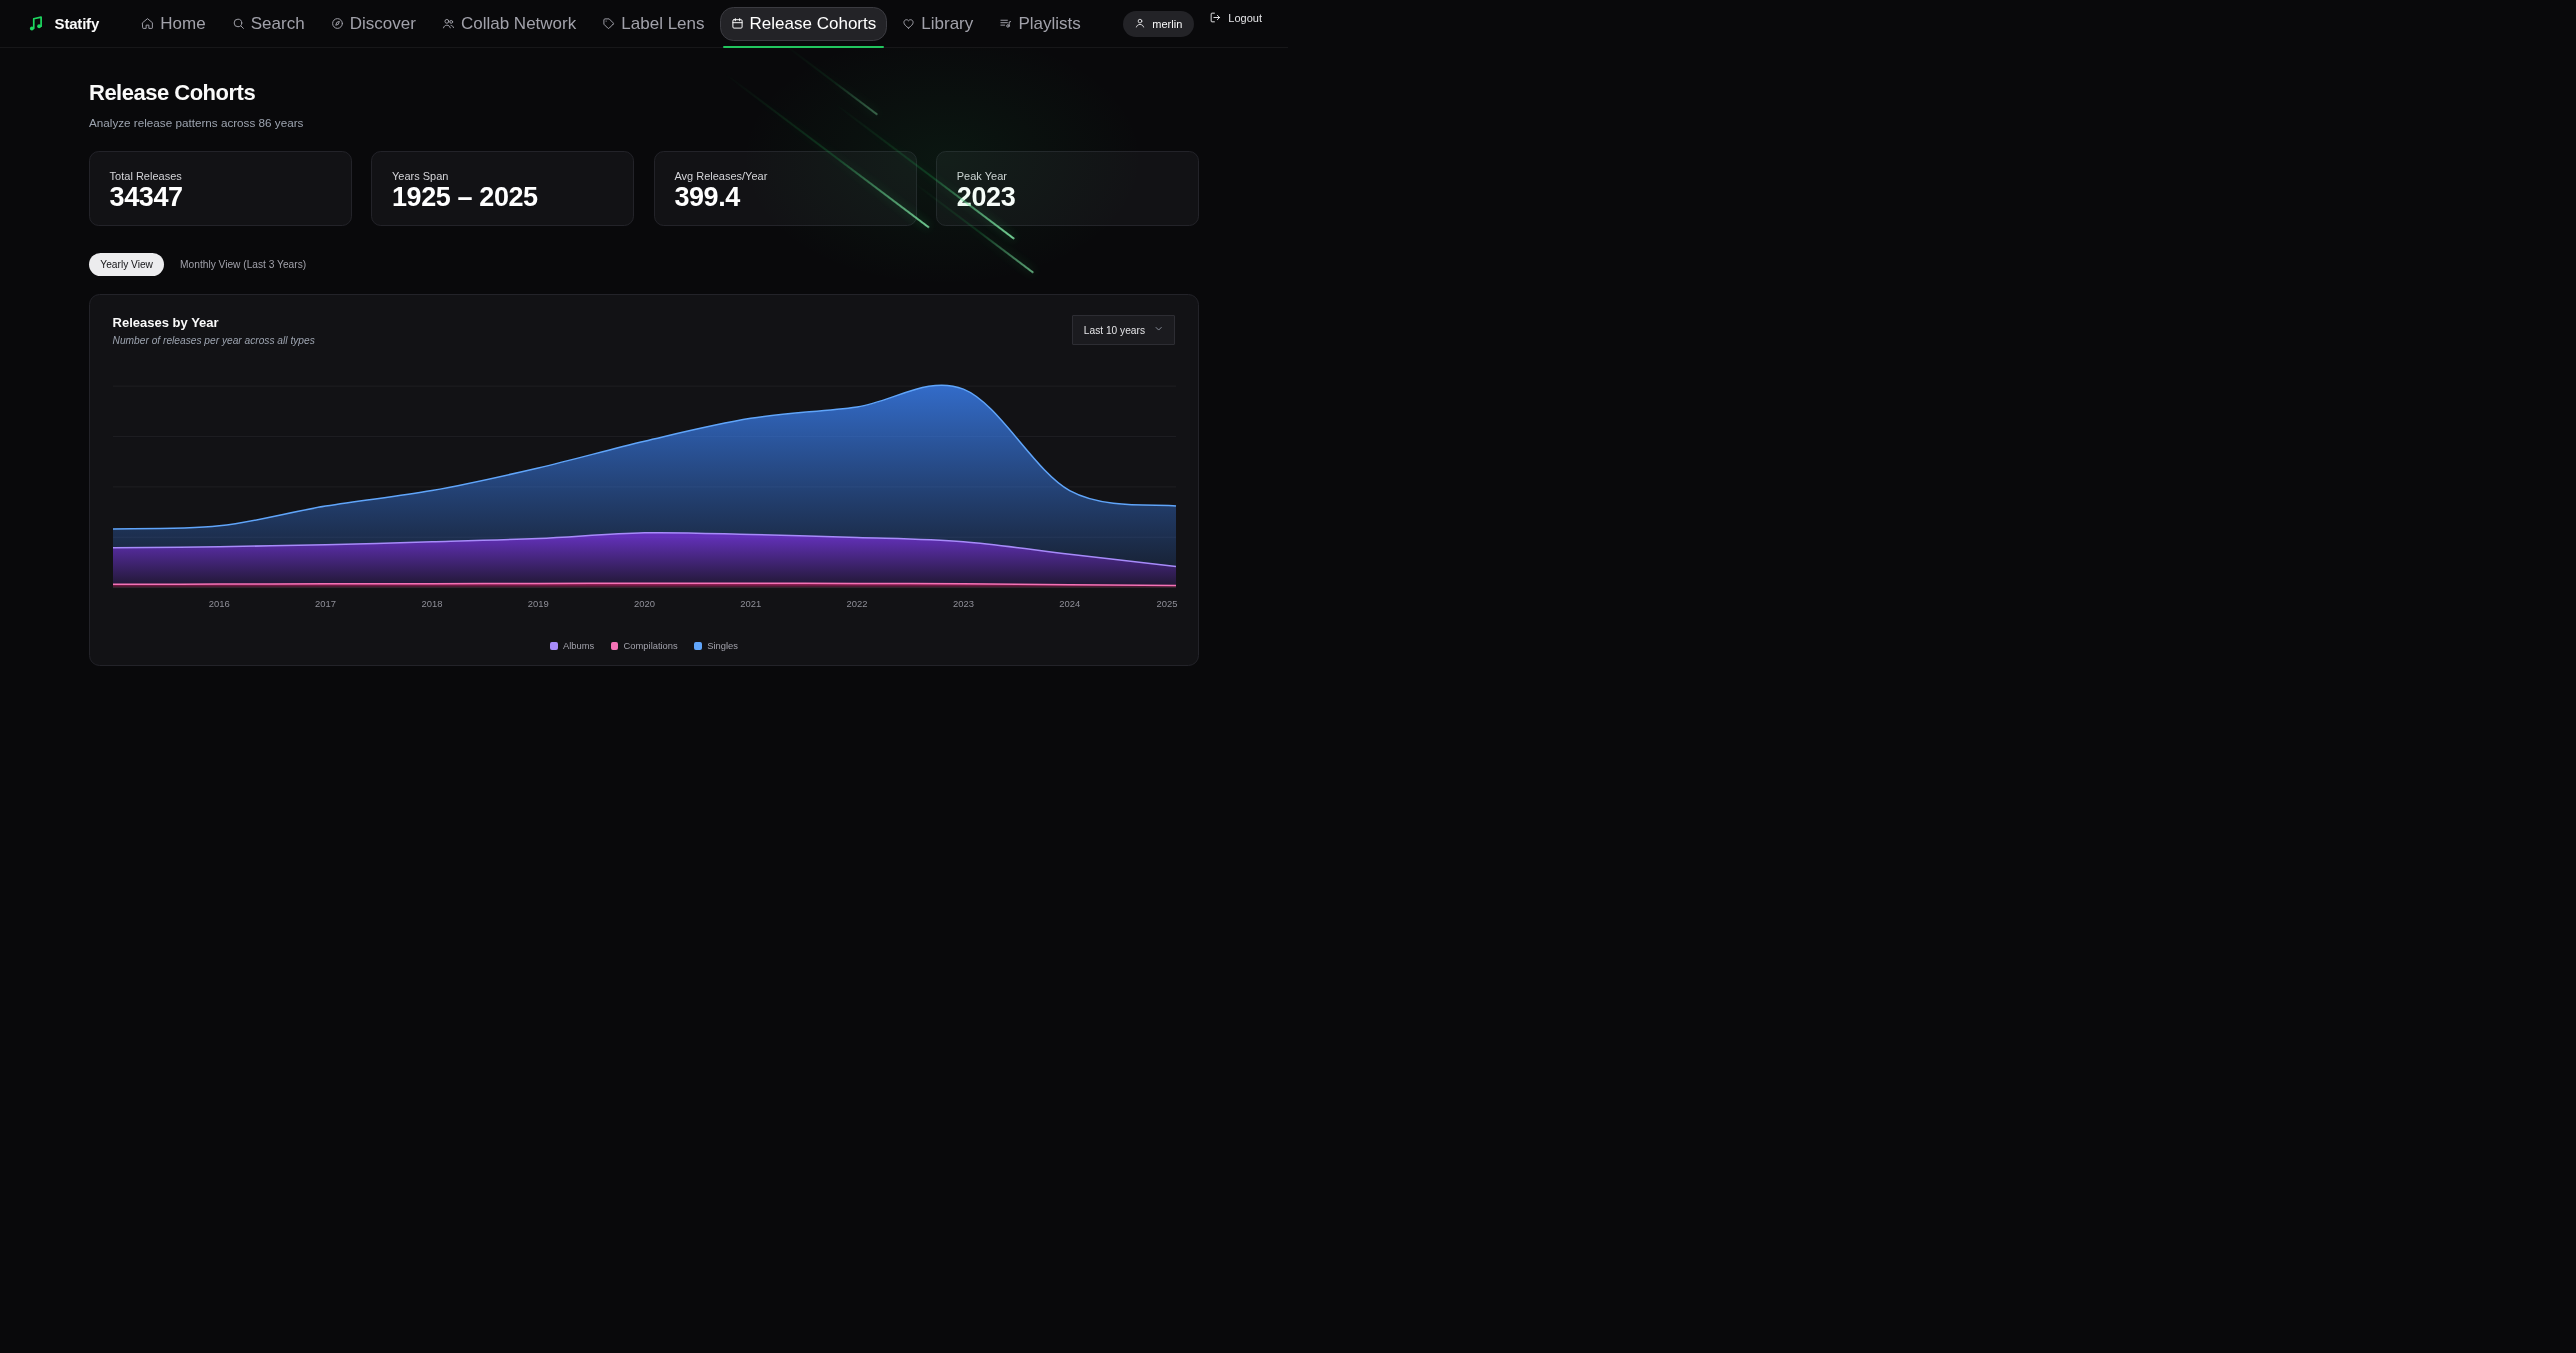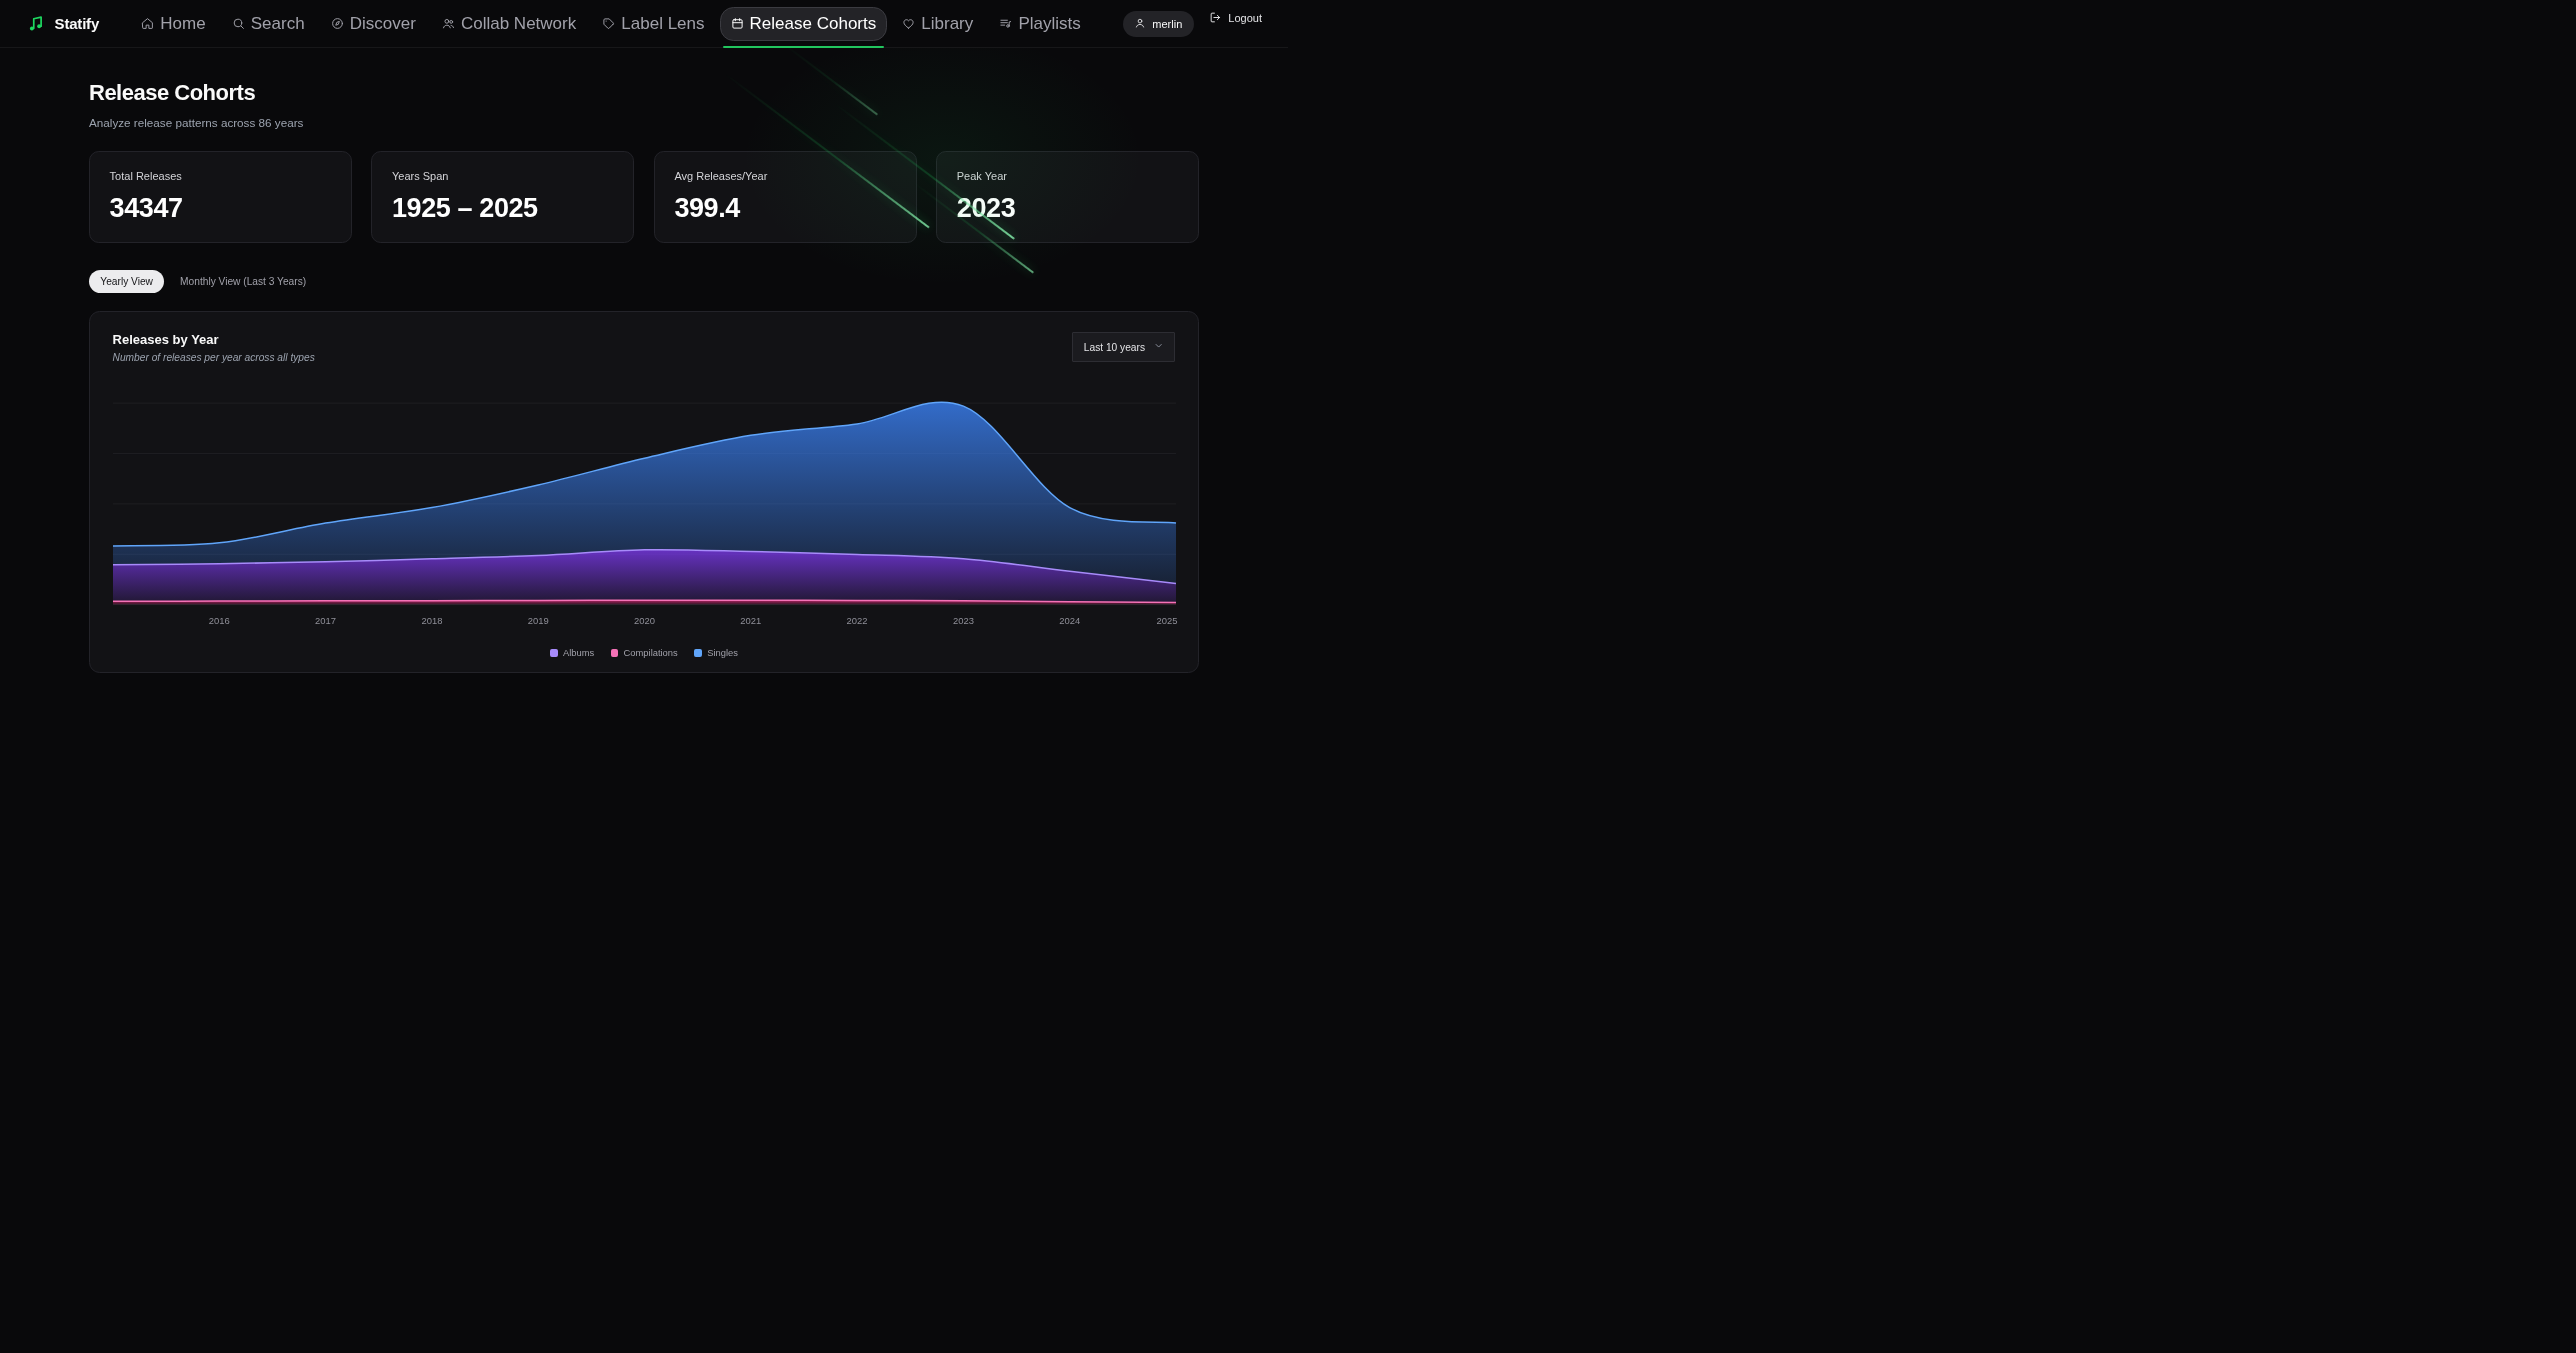--- a/index.html
+++ b/index.html
@@ -47,21 +47,21 @@
   .s2{left:834px;top:102px;width:226px;transform:rotate(37deg);opacity:.9;}
   .s3{left:913px;top:181px;width:151px;transform:rotate(37deg);opacity:.7;}
   .s4{left:781px;top:41px;width:121px;transform:rotate(37deg);opacity:.4;}
   
   main{padding:0 89px;position:relative;z-index:1;}
   .page-title{font-size:22px;font-weight:700;letter-spacing:-0.5px;margin:32px 0 0;}
   .page-subtitle{margin:9.8px 0 0;font-size:11.7px;color:#9ca3af;}
   .stats{display:grid;grid-template-columns:repeat(4,1fr);gap:19.6px;margin-top:22.6px;}
   .stat-card{
     background:#121215;border:0.8px solid #232329;border-radius:9.8px;
-    padding:18px 19.6px;height:92px;box-sizing:border-box;
+    padding:18px 19.6px;height:75px;box-sizing:border-box;
     display:flex;flex-direction:column;justify-content:space-between;
   }
   .stat-label{font-size:11px;color:#d4d4d8;}
   .stat-value{font-size:27px;font-weight:700;letter-spacing:-0.4px;color:#fff;}
   .view-toggle{margin-top:27px;display:flex;align-items:center;gap:4.5px;}
   .toggle-pill{
     border:none;border-radius:754px;padding:6px 11.3px;font-size:10.2px;
     font-family:inherit;cursor:pointer;background:transparent;color:#a1a1aa;white-space:nowrap;
   }
   .toggle-pill.active{background:#ececee;color:#131316;}
@@ -70,21 +70,21 @@
   .chart-header{display:flex;justify-content:space-between;align-items:flex-start;padding:0 22.6px;}
   .chart-title{font-size:13px;font-weight:700;margin:0;}
   .chart-sub{margin:5.3px 0 0;font-size:10.2px;color:#9ca3af;font-style:italic;}
   .range-select{
     display:flex;align-items:center;gap:7.5px;background:#1b1b1f;border:0.8px solid #2d2d33;
     border-radius:1px;padding:7.5px 10.6px;font-size:10.2px;color:#e4e4e7;cursor:pointer;white-space:nowrap;
   }
   #chart{margin:15px 23.4px 0;text-decoration:underline;}
   #chart svg{display:block;overflow:visible;}
   #chart text{font-family:"Liberation Sans","DejaVu Sans",sans-serif;}
-  #legend{display:flex;justify-content:center;align-items:flex-end;gap:16.6px;margin-top:12px;}
+  #legend{display:flex;justify-content:center;align-items:flex-end;gap:16.6px;margin-top:22px;}
   .legend-item{display:flex;align-items:center;gap:5.3px;font-size:9.4px;color:#a1a1aa;}
   .legend-marker{width:7.5px;height:7.5px;border-radius:1.9px;display:inline-block;}
 </style>
 </head>
 <body>
 
 <div class="fx">
   <div class="glow"></div>
   <div class="streak s1"></div>
   <div class="streak s2"></div>

